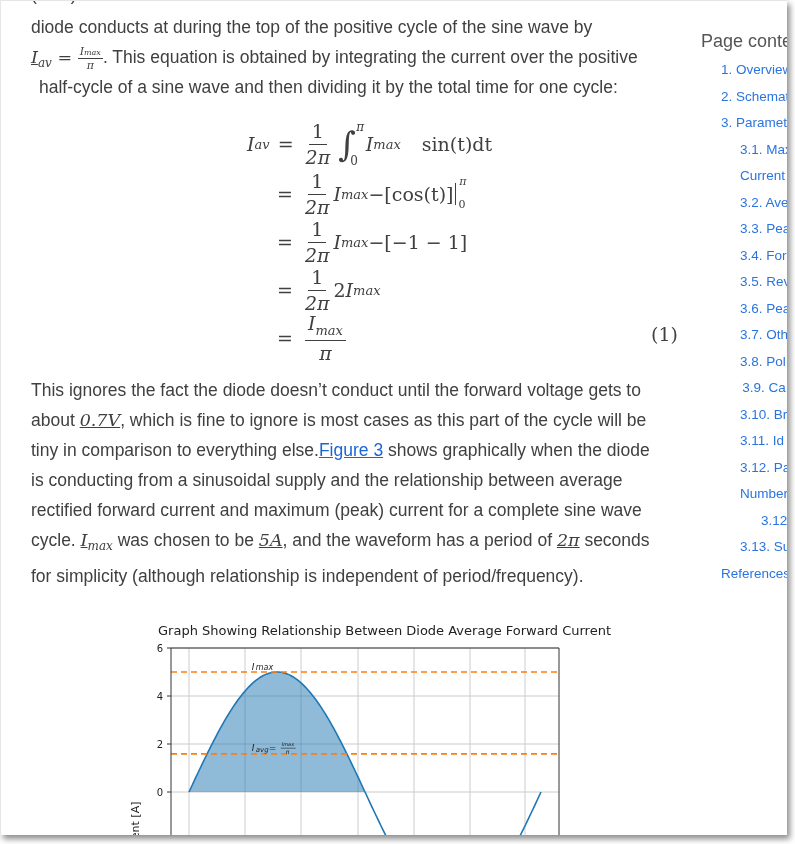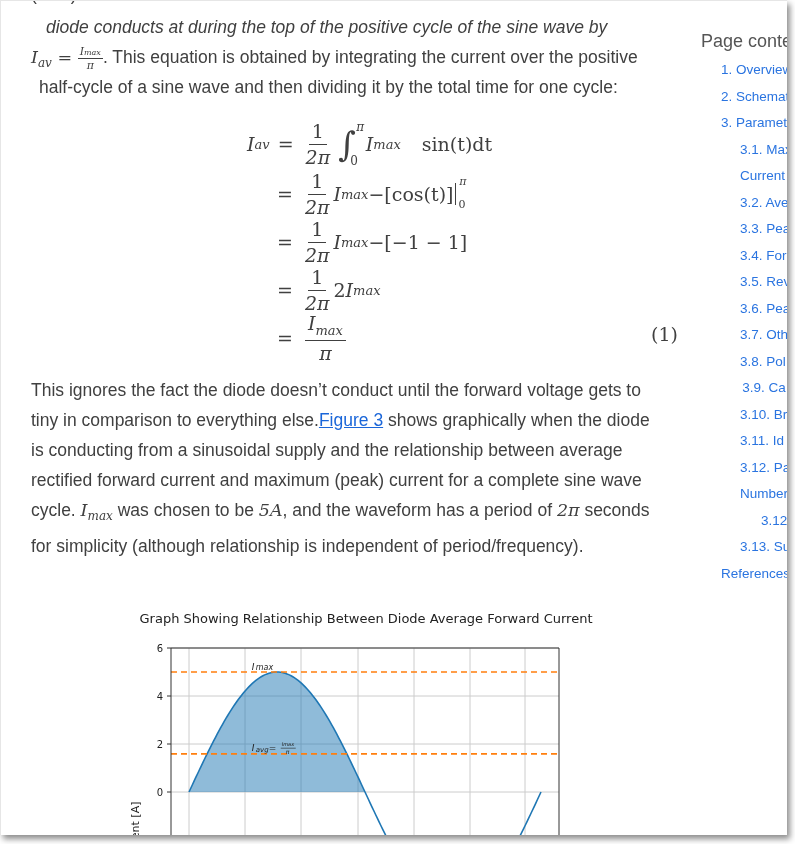--- a/index.html
+++ b/index.html
@@ -17,21 +17,21 @@
       box-shadow: 3px 4px 6px rgba(0,0,0,0.45);
       border-top: 1px solid #e6e6e6;
       border-left: 1px solid #e6e6e6;
       box-sizing: border-box;
     }
     .content {
       position: absolute; left: 30px; top: 0; width: 640px;
       color: #404040; font-size: 17.5px; line-height: 30px;
     }
     .p { margin: 0; }
-    .m { font-family: "DejaVu Serif", "Liberation Serif", serif; font-style: italic; }
+    .m { font-family: "DejaVu Serif", "Liberation Serif", serif; font-style: italic; text-decoration: underline; }
     .mr { font-family: "DejaVu Serif", "Liberation Serif", serif; }
     sub.s { font-size: 12px; font-style: italic; font-family: "DejaVu Serif", serif; vertical-align: -4px; }
     .frac { display: inline-block; vertical-align: middle; text-align: center; line-height: 1; font-family: "DejaVu Serif", serif; font-style: italic; }
     .frac .num { display: block; font-size: 11px; border-bottom: 1px solid #404040; padding: 0 2px 1px; }
     .frac .den { display: block; font-size: 11px; padding-top: 1px; }
     .link { color: #1a66d9; text-decoration: underline; cursor: pointer; }
 
     .eq { position: absolute; left: 0; width: 640px; font-family: "DejaVu Serif", "Liberation Serif", serif; color: #404040; font-size: 19px; }
     .eq-row { position: absolute; display: flex; align-items: center; height: 50px; }
     .bfrac { display: inline-flex; flex-direction: column; align-items: center; line-height: 1; margin: 0 4px; }
@@ -45,32 +45,32 @@
     .bar-eval { position: relative; }
     .bar-eval .up { position: absolute; font-size: 11px; top: -8px; right: -10px; font-style: italic; }
     .bar-eval .lo { position: absolute; font-size: 11px; bottom: -6px; right: -9px; }
     .eqnum { position: absolute; left: 610px; top: 322px; font-size: 19px; font-family: "DejaVu Serif", serif; }
 
     .toc { position: absolute; left: 700px; top: 26px; width: 87px; overflow: hidden; white-space: nowrap; }
     .toc-title { font-size: 18px; color: #555555; line-height: 28px; }
     .toc-item { font-size: 13.5px; color: #2a74e0; line-height: 26.5px; cursor: pointer; }
 
     .chart { position: absolute; left: 120px; top: 605px; width: 480px; height: 240px; }
-    .chart-title { position: absolute; left: 0; width: 490px; top: 4px; text-align: center; font-family: "DejaVu Sans", sans-serif; font-size: 13px; line-height: 17px; color: #222; }
+    .chart-title { position: absolute; left: 0; width: 490px; top: 16px; text-align: right; font-family: "DejaVu Sans", sans-serif; font-size: 13px; line-height: 17px; color: #222; }
   </style>
 </head>
 <body>
 
 <div class="page">
 
   <div class="content">
 
     <div style="position:absolute;top:-22px;left:0;height:30px;color:#404040;overflow:hidden;">( . . . )</div>
 
-    <p class="p" style="position:absolute;top:11px;left:15px;white-space:nowrap;font-style:italic;">diode conducts at during the top of the positive cycle of the sine wave by</p>
+    <p class="p" style="position:absolute;top:11px;left:0;white-space:nowrap;">diode conducts at during the top of the positive cycle of the sine wave by</p>
 
     <p class="p" style="position:absolute;top:41px;left:0;white-space:nowrap;">
       <span class="m"><span>I</span><sub class="s">av</sub></span><span class="mr"> = </span><span class="frac"><span class="num"><span>I</span><span style="font-size:8px">max</span></span><span class="den">π</span></span><span>. This equation is obtained by integrating the current over the positive</span>
     </p>
 
     <p class="p" style="position:absolute;top:71px;left:8px;white-space:nowrap;">half-cycle of a sine wave and then dividing it by the total time for one cycle:</p>
   </div>
 
   <div class="eq" style="left:40px;top:0;">
 
@@ -128,20 +128,21 @@
       <span class="bfrac">
           <span class="n" style="font-style:italic"><span>I</span><span class="sub">max</span></span>
           <span class="d">π</span>
         </span>
     </div>
     <span class="eqnum">(1)</span>
   </div>
 
   <div class="content" style="top:374px;">
     <div style="white-space:nowrap">This ignores the fact the diode doesn’t conduct until the forward voltage gets to</div>
+    <div style="white-space:nowrap"><span>about </span><span class="m">0.7V</span><span>, which is fine to ignore is most cases as this part of the cycle will be</span></div>
     <div style="white-space:nowrap"><span>tiny in comparison to everything else.</span><a class="link">Figure 3</a><span> shows graphically when the diode</span></div>
     <div style="white-space:nowrap">is conducting from a sinusoidal supply and the relationship between average</div>
     <div style="white-space:nowrap">rectified forward current and maximum (peak) current for a complete sine wave</div>
     <div style="white-space:nowrap"><span>cycle. </span><span class="m">I</span><sub class="s">max</sub><span> was chosen to be </span><span class="m">5A</span><span>, and the waveform has a period of </span><span class="m">2π</span><span> seconds</span></div>
     <div style="white-space:nowrap">for simplicity (although relationship is independent of period/frequency).</div>
   </div>
 
   <nav class="toc">
     <div class="toc-title">Page contents</div>
     <div id="toc-list" style="margin-top: 2px;">

